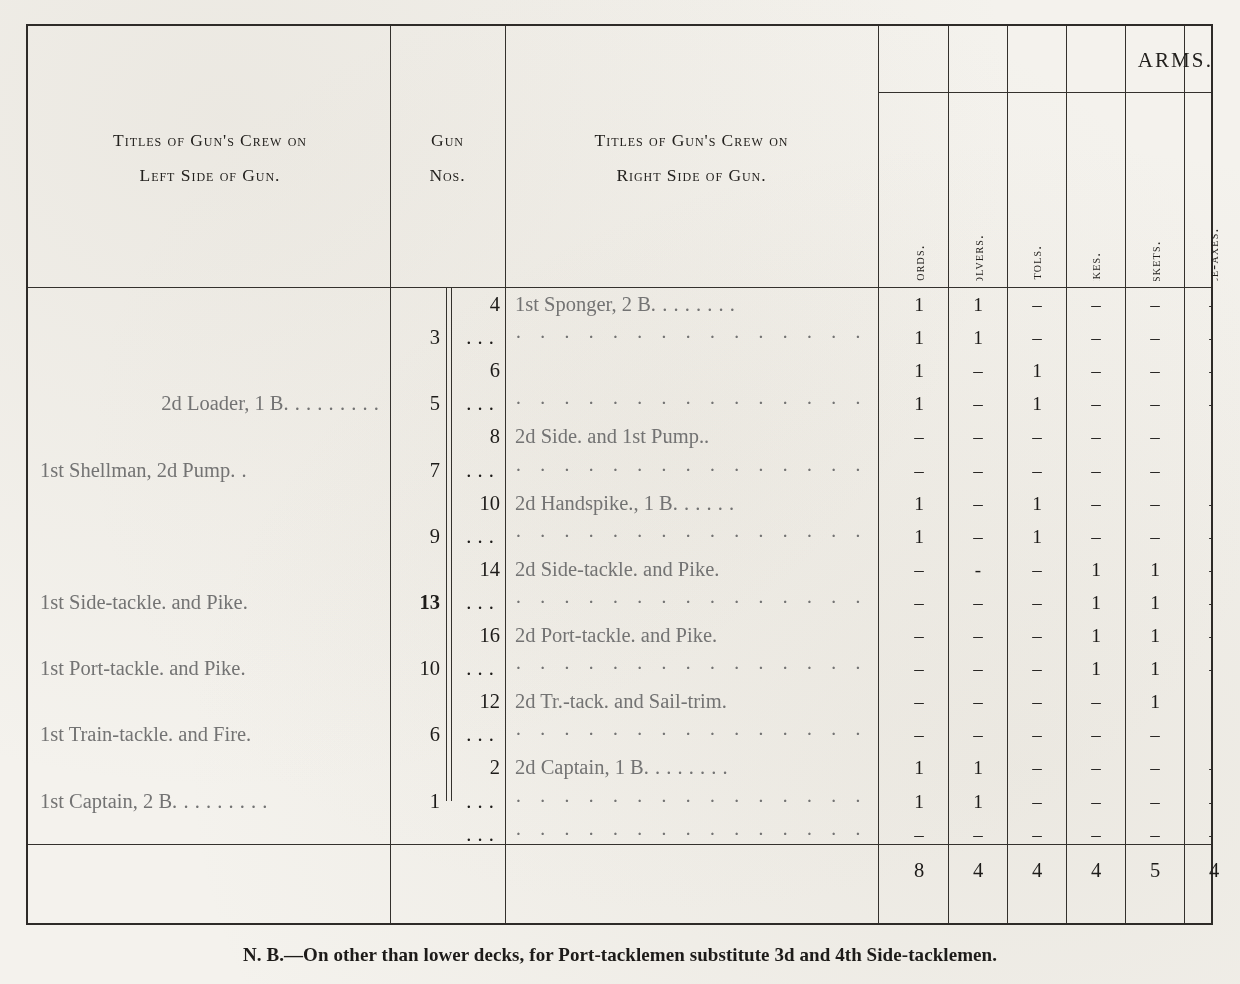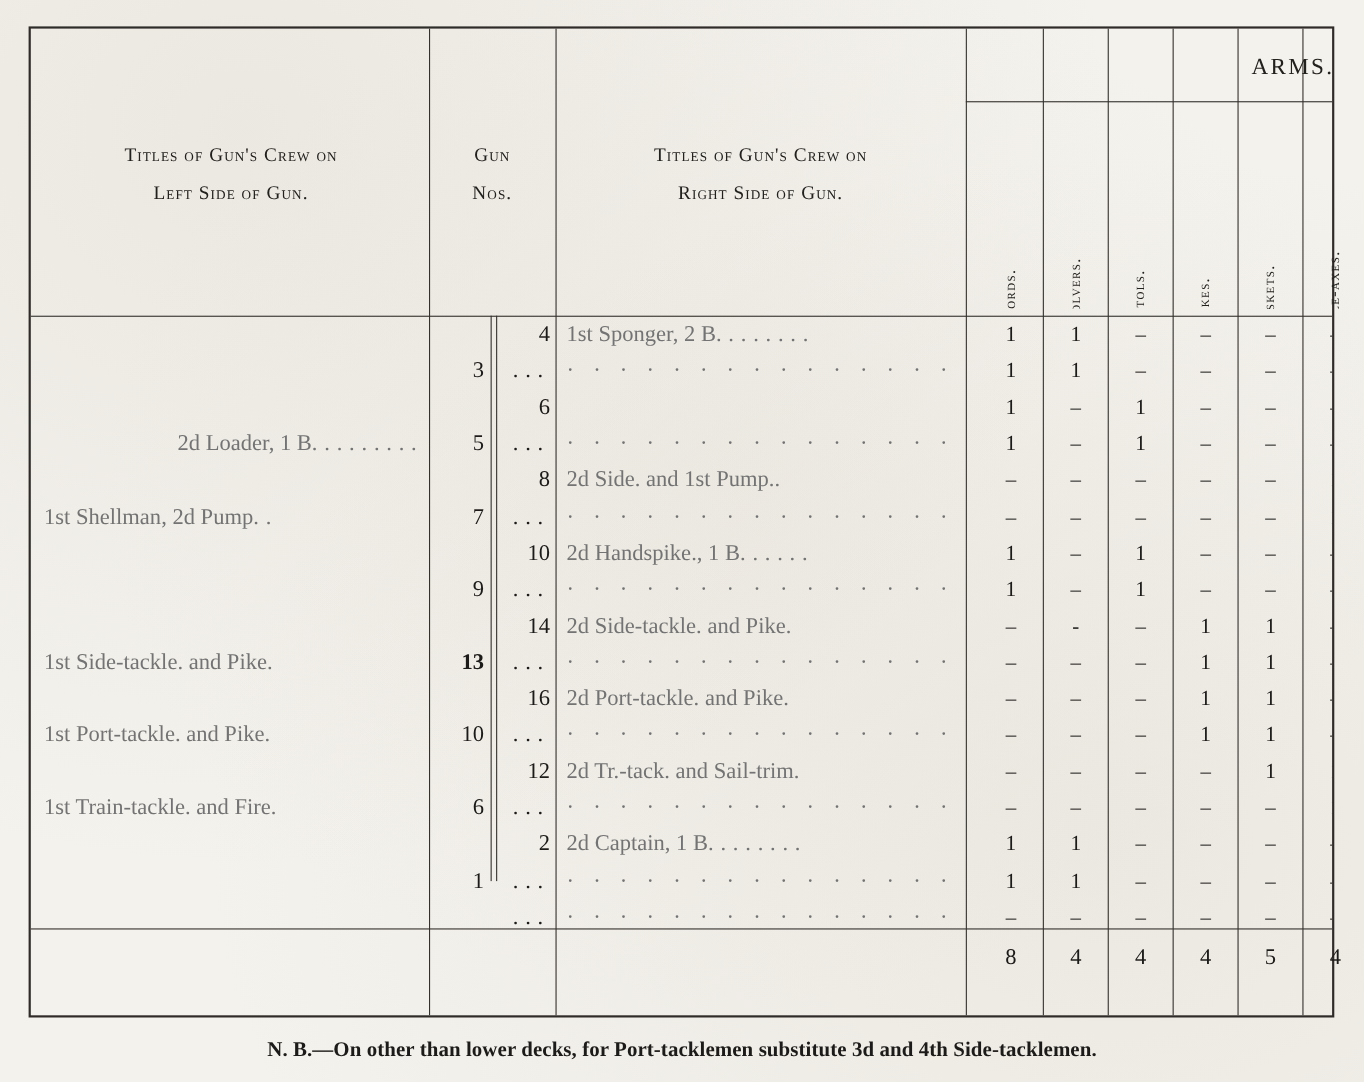--- a/index.html
+++ b/index.html
@@ -370,20 +370,21 @@
         <div class="gun-odd" style="left: 366px; top: 99.3px; width: 46px;">5</div>
         <div class="title-cell" style="left: 12px; top: 165.5px; width: 345px;"><span>1st Shellman, 2d Pump</span><span class="leader dots3">..</span></div>
         <div class="gun-odd" style="left: 366px; top: 165.5px; width: 46px;">7</div>
         <div class="gun-odd" style="left: 366px; top: 231.7px; width: 46px;">9</div>
         <div class="title-cell" style="left: 12px; top: 297.9px; width: 345px;"><span>1st Side-tackle. and Pike.</span></div>
         <div class="gun-odd" style="left: 366px; top: 297.9px; width: 46px; font-weight: bold;">13</div>
         <div class="title-cell" style="left: 12px; top: 364.1px; width: 345px;"><span>1st Port-tackle. and Pike.</span></div>
         <div class="gun-odd" style="left: 366px; top: 364.1px; width: 46px;">10</div>
         <div class="title-cell" style="left: 12px; top: 430.3px; width: 345px;"><span>1st Train-tackle. and Fire.</span></div>
         <div class="gun-odd" style="left: 366px; top: 430.3px; width: 46px;">6</div>
+        <div class="title-cell" style="left: 12px; top: 496.5px; width: 345px;"><span>1st Captain, 2 B</span><span class="leader dots3">.........</span></div>
         <div class="gun-odd" style="left: 366px; top: 496.5px; width: 46px;">1</div>
       </div>
 
     <div class="totals-val" style="left:862px; top:833px; width:58px;">8</div>
     <div class="totals-val" style="left:921px; top:833px; width:58px;">4</div>
     <div class="totals-val" style="left:980px; top:833px; width:58px;">4</div>
     <div class="totals-val" style="left:1039px; top:833px; width:58px;">4</div>
     <div class="totals-val" style="left:1098px; top:833px; width:58px;">5</div>
     <div class="totals-val" style="left:1157px; top:833px; width:58px;">4</div>
 

